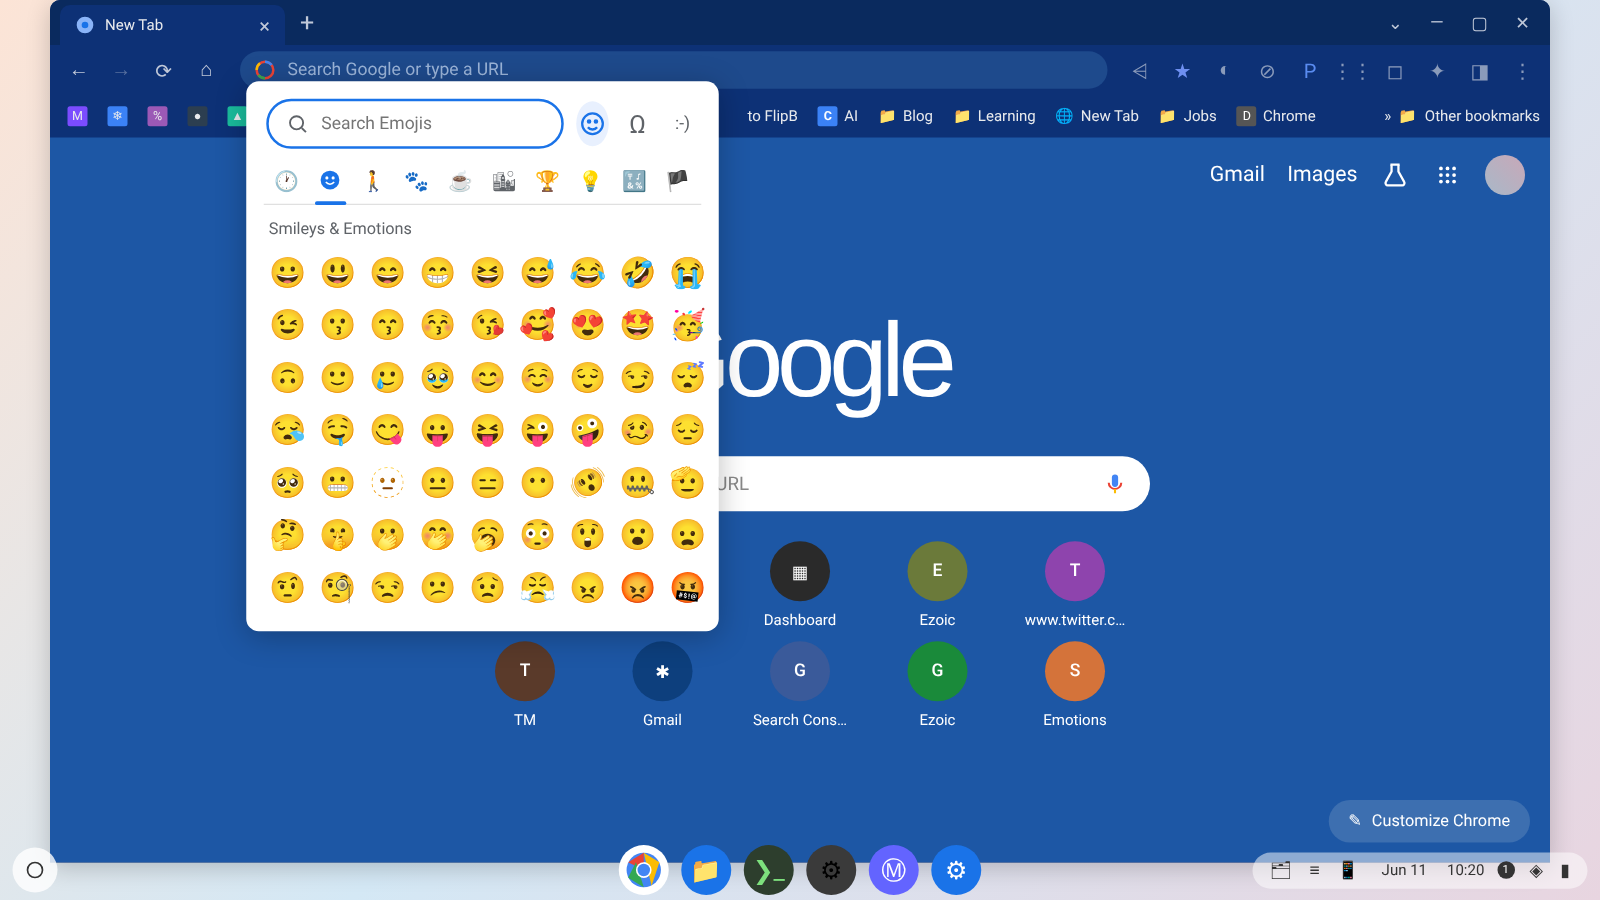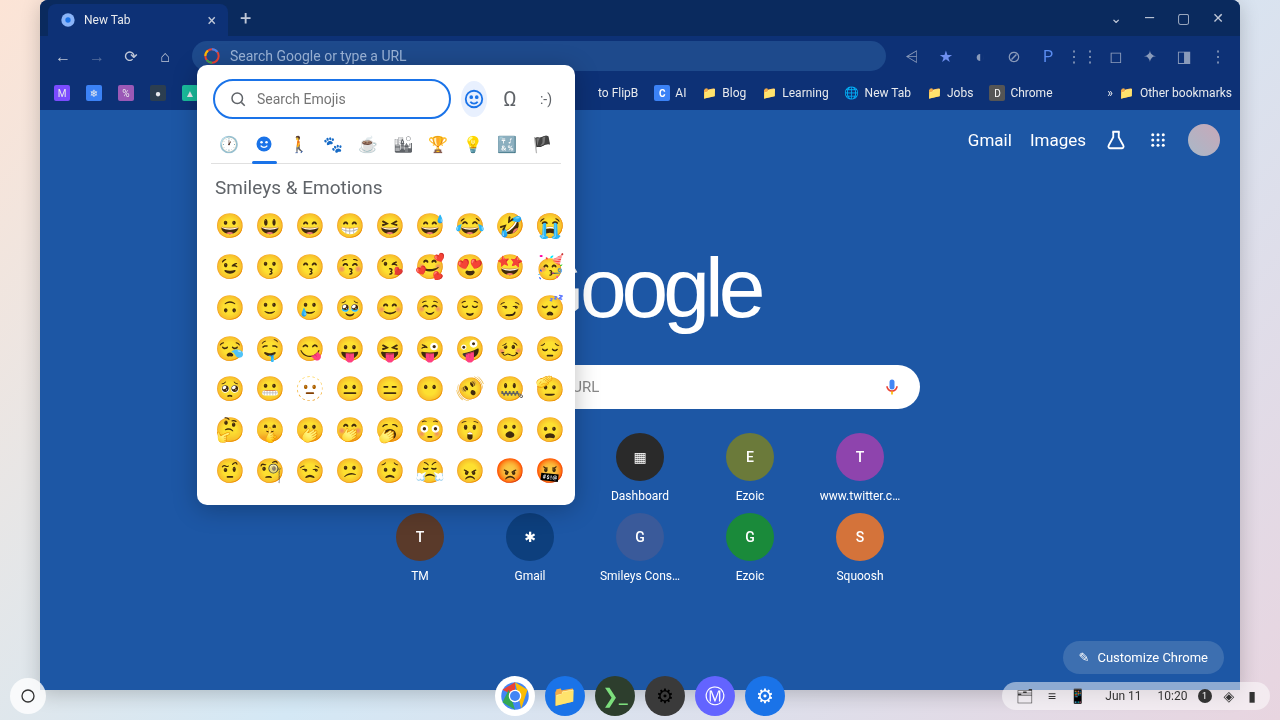--- a/index.html
+++ b/index.html
@@ -41,21 +41,21 @@
 .emoji-header { display: flex; align-items: center; gap: 10px; padding: 0 6px; }
 .emoji-search { flex: 1; height: 40px; border: 2px solid #1a73e8; border-radius: 20px; display: flex; align-items: center; padding: 0 14px; gap: 10px; }
 .emoji-search input { border: none; outline: none; font-size: 14px; flex: 1; }
 .emoji-mode-btn { width: 36px; height: 36px; border-radius: 50%; display: flex; align-items: center; justify-content: center; cursor: pointer; font-size: 18px; }
 .emoji-mode-btn.active { background: #e8f0fe; color: #1a73e8; }
 .emoji-mode-btn.inactive { color: #5f6368; }
 .emoji-categories { display: flex; gap: 14px; padding: 14px 8px 8px; border-bottom: 1px solid #e0e0e0; margin: 0 4px; }
 .emoji-cat { width: 22px; height: 22px; display: flex; align-items: center; justify-content: center; color: #5f6368; cursor: pointer; font-size: 16px; position: relative; }
 .emoji-cat.active { color: #1a73e8; }
 .emoji-cat.active::after { content: ''; position: absolute; bottom: -9px; left: -2px; right: -2px; height: 3px; background: #1a73e8; border-radius: 2px; }
-.emoji-section-title { font-size: 19px; color: #5f6368; padding: 12px 8px 8px; }
+.emoji-section-title { font-size: 13px; color: #5f6368; padding: 12px 8px 8px; }
 .emoji-grid { display: grid; grid-template-columns: repeat(9, 1fr); gap: 2px; padding: 0 4px; overflow-y: auto; flex: 1; }
 .emoji-cell { width: 38px; height: 38px; display: flex; align-items: center; justify-content: center; font-size: 24px; cursor: pointer; border-radius: 4px; }
 .shelf { position: absolute; left: 0; right: 0; bottom: 0; height: 48px; display: flex; align-items: center; padding: 0 10px; }
 .shelf-launcher { width: 36px; height: 36px; border-radius: 50%; background: rgba(255,255,255,0.8); display: flex; align-items: center; justify-content: center; cursor: pointer; }
 .shelf-center { position: absolute; left: 50%; transform: translateX(-50%); display: flex; gap: 10px; align-items: center; }
 .shelf-app { width: 40px; height: 40px; border-radius: 50%; display: flex; align-items: center; justify-content: center; cursor: pointer; font-size: 20px; }
 .shelf-right { margin-left: auto; display: flex; align-items: center; gap: 10px; background: rgba(255,255,255,0.5); padding: 6px 12px; border-radius: 20px; font-size: 12px; color: #333; }
 .shelf-right-icon { cursor: pointer; font-size: 14px; padding: 0 2px; }
 svg { display: block; }
 </style>
@@ -232,29 +232,29 @@
         <div class="shortcut">
             <div class="shortcut-icon" style="background:#5a3a2a">T</div>
             <span class="shortcut-label">TM</span>
           </div>
         <div class="shortcut">
             <div class="shortcut-icon" style="background:#0d3f7d">✱</div>
             <span class="shortcut-label">Gmail</span>
           </div>
         <div class="shortcut">
             <div class="shortcut-icon" style="background:#3a5a9a">G</div>
-            <span class="shortcut-label">Smileys Cons…</span>
+            <span class="shortcut-label">Search Cons…</span>
           </div>
         <div class="shortcut">
             <div class="shortcut-icon" style="background:#1a8a3a">G</div>
             <span class="shortcut-label">Ezoic</span>
           </div>
         <div class="shortcut">
             <div class="shortcut-icon" style="background:#d4733a">S</div>
-            <span class="shortcut-label">Squoosh</span>
+            <span class="shortcut-label">Emotions</span>
           </div>
       </div>
 
       <button class="customize-btn">
         <span>✎</span>
         <span>Customize Chrome</span>
       </button>
     </div>
   </div>
 </div>

